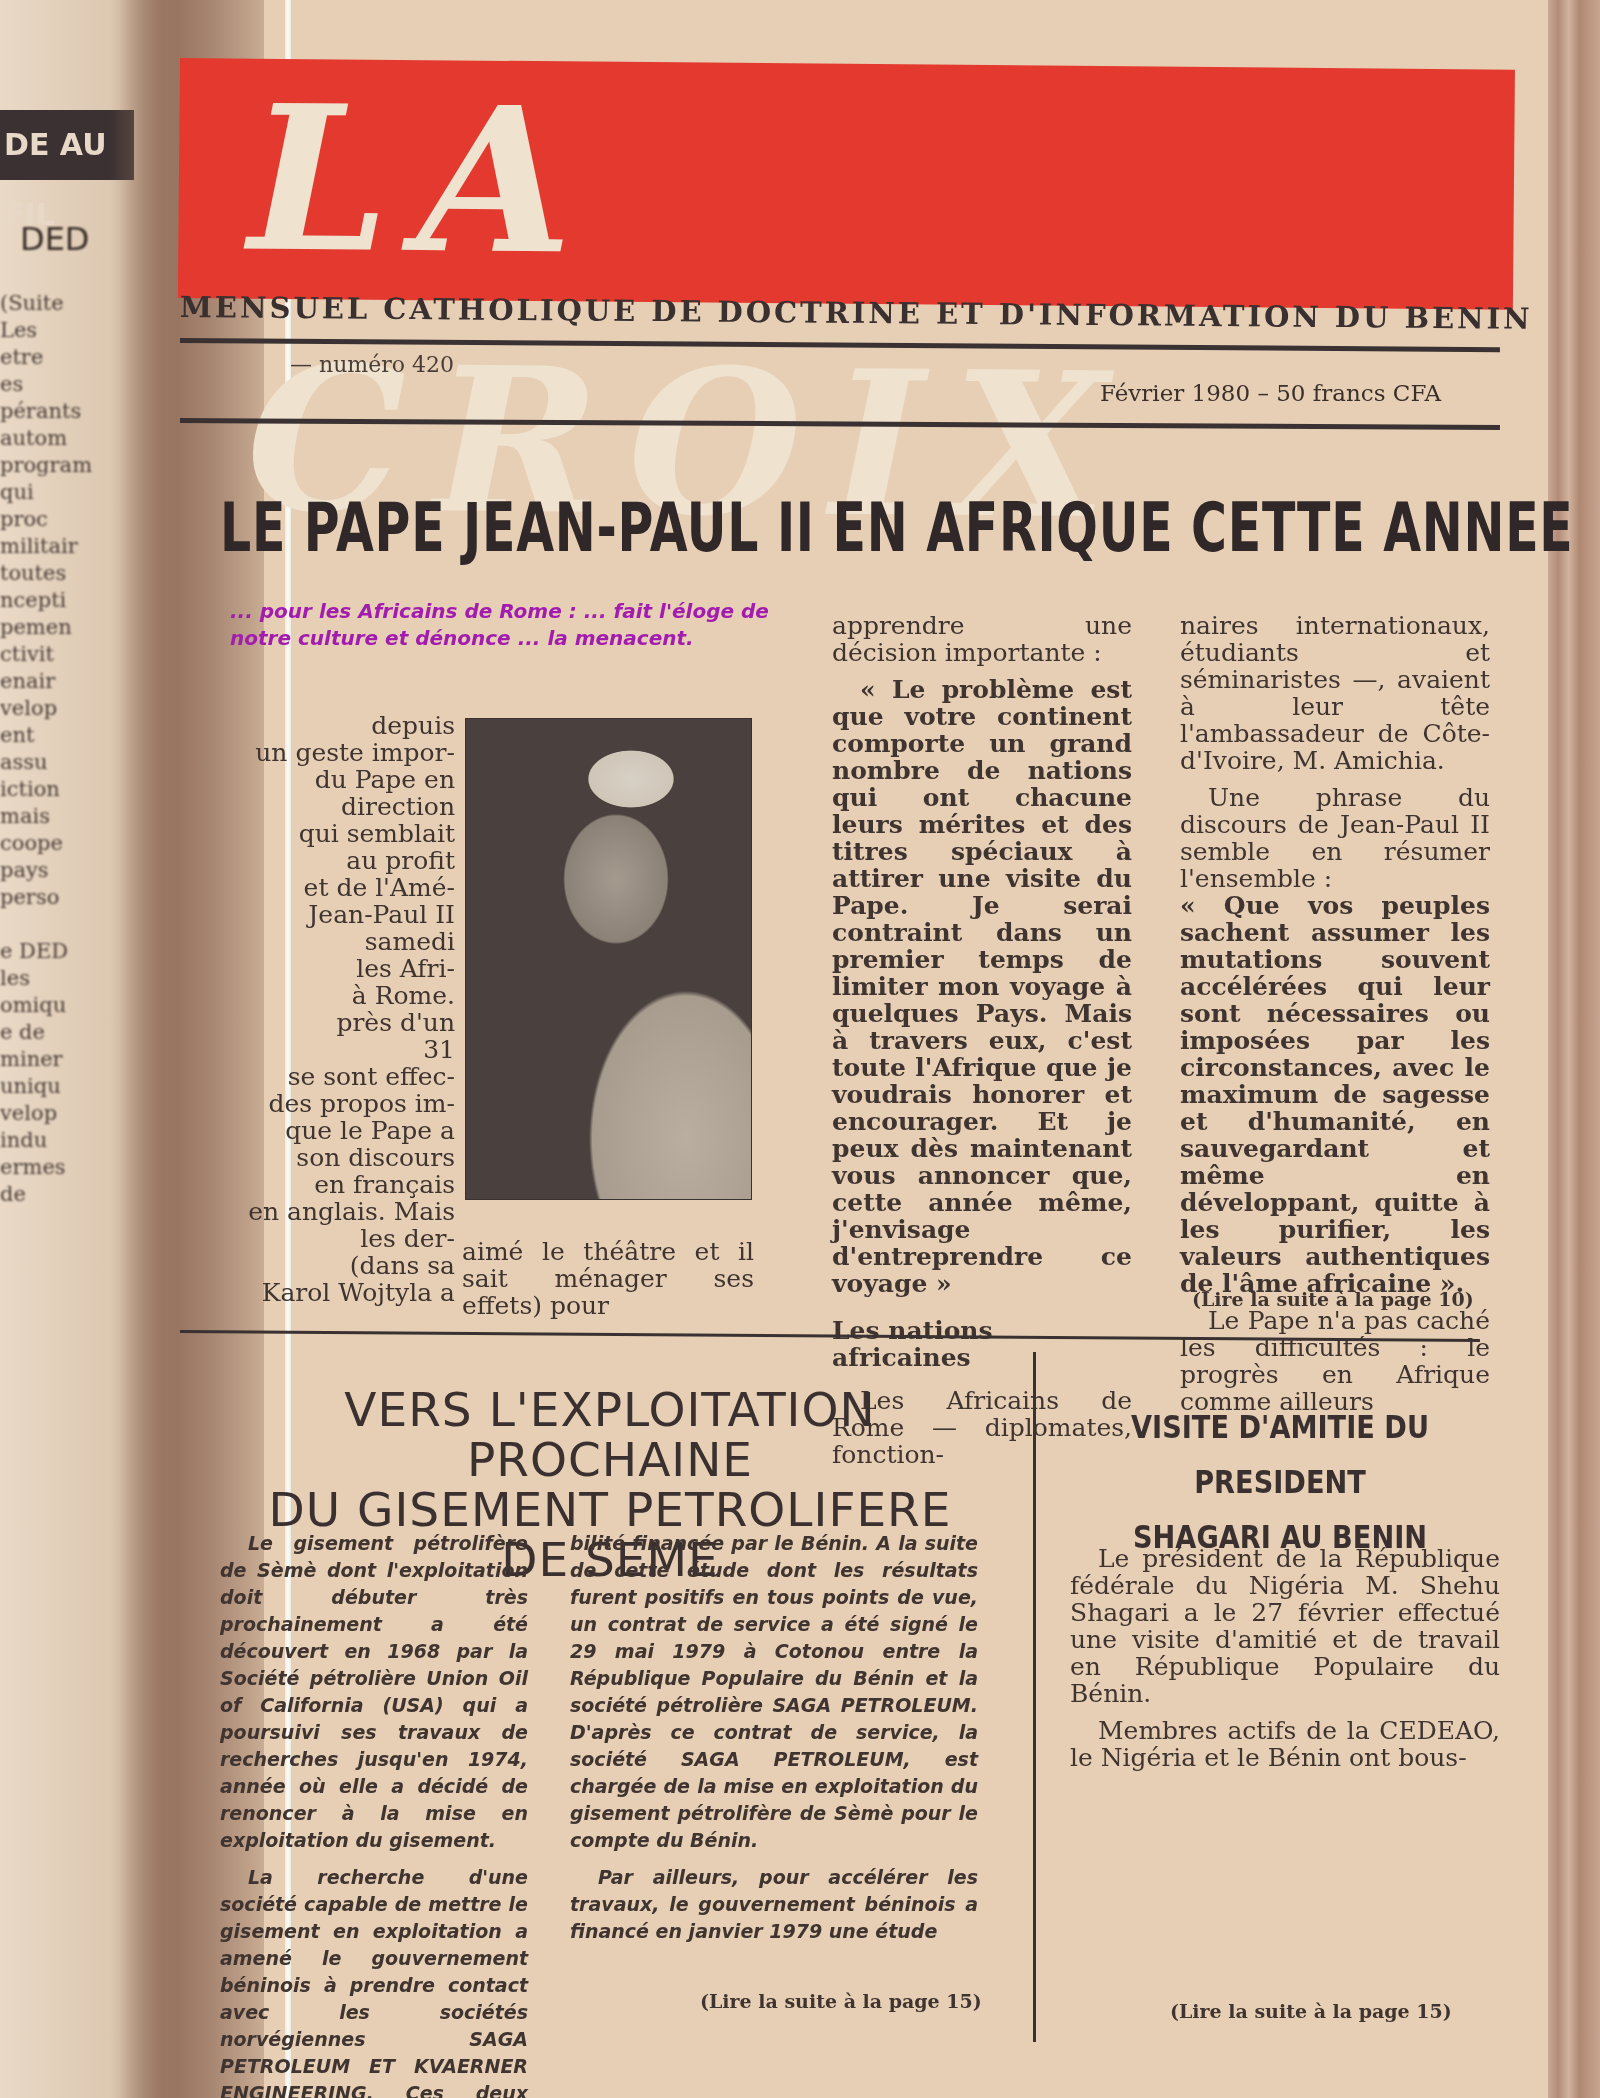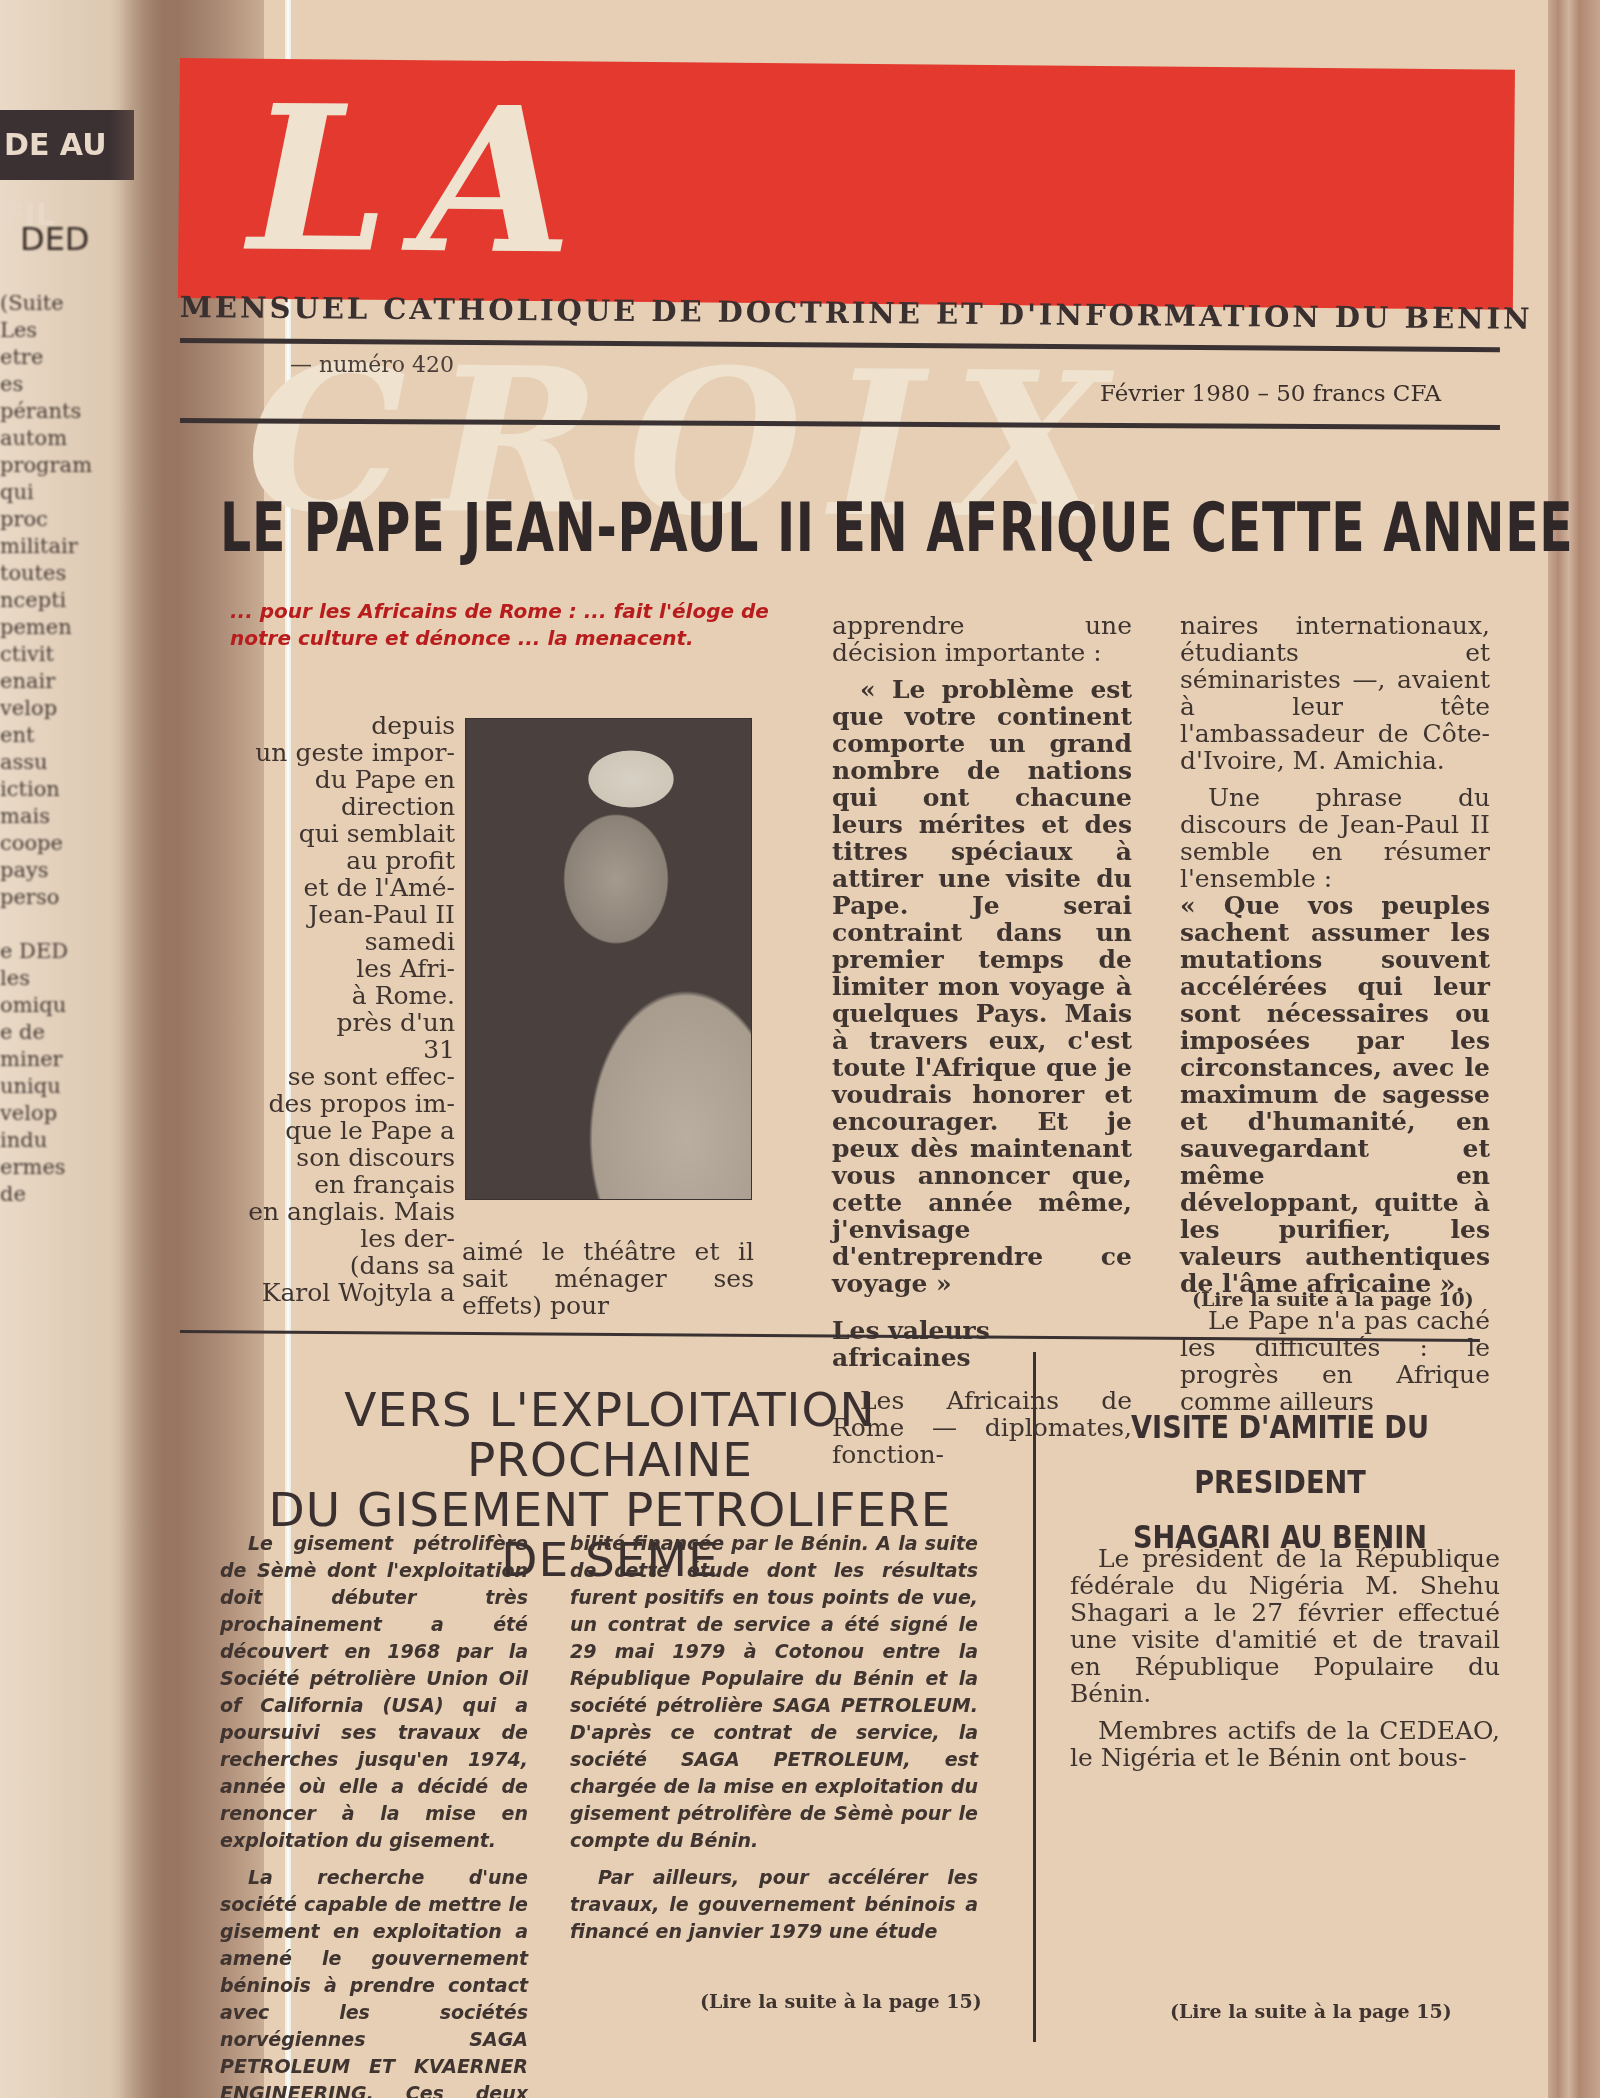--- a/index.html
+++ b/index.html
@@ -52,21 +52,21 @@
 
   .headline1 {
     position:absolute; left:40px; top:488px; width:1300px;
     font-family:"DejaVu Sans", sans-serif; font-weight:bold; font-size:68px;
     transform:scaleX(0.72); transform-origin:left top; white-space:nowrap;
     color:#2f2728; letter-spacing:1px;
   }
   .lead {
     position:absolute; left:50px; top:598px; width:560px;
     font-family:"DejaVu Sans", sans-serif; font-style:italic; font-weight:bold;
-    font-size:20px; line-height:27px; color:#b91c1c;
+    font-size:20px; line-height:27px; color:#a21caf;
   }
   .col { position:absolute; font-size:25px; line-height:27px; color:#3f3430; text-align:justify; }
   .col p { margin:0 0 10px 0; }
   .col .q { font-weight:bold; }
   .col .sub { font-weight:bold; text-align:left; margin:20px 0 16px 0; text-indent:0; }
   .indent { text-indent:28px; }
   .photo {
     position:absolute; left:285px; top:718px; width:285px; height:480px;
     background:
       radial-gradient(ellipse 60px 40px at 165px 60px, #d7d0c4 0%, #cfc6b8 70%, transparent 72%),
@@ -178,21 +178,21 @@
       <div>les der-</div>
       <div>(dans sa</div>
       <div>Karol Wojtyla a</div>
     </div>
   <div class="photo" title="Portrait photo of Pope John Paul II in profile"></div>
   <div class="col" style="left:282px;top:1238px;width:292px;">aimé le théâtre et il sait ménager ses effets) pour</div>
 
   <div class="col" style="left:652px;top:612px;width:300px;">
     <p>apprendre une décision importante :</p>
     <p class="q indent">« Le problème est que votre continent comporte un grand nombre de nations qui ont chacune leurs mérites et des titres spéciaux à attirer une visite du Pape. Je serai contraint dans un premier temps de limiter mon voyage à quelques Pays. Mais à travers eux, c'est toute l'Afrique que je voudrais honorer et encourager. Et je peux dès maintenant vous annoncer que, cette année même, j'envisage d'entreprendre ce voyage »</p>
-    <p class="sub indent">Les valeurs africaines</p>
+    <p class="sub indent">Les nations africaines</p>
     <p class="indent">Les Africains de Rome — diplomates, fonction-</p>
   </div>
 
   <div class="col" style="left:1000px;top:612px;width:310px;">
     <p>naires internationaux, étudiants et séminaristes —, avaient à leur tête l'ambassadeur de Côte-d'Ivoire, M. Amichia.</p>
     <p class="indent" style="margin-bottom:0">Une phrase du discours de Jean-Paul II semble en résumer l'ensemble :</p>
     <p class="q">« Que vos peuples sachent assumer les mutations souvent accélérées qui leur sont nécessaires ou imposées par les circonstances, avec le maximum de sagesse et d'humanité, en sauvegardant et même en développant, quitte à les purifier, les valeurs authentiques de l'âme africaine ».</p>
     <p class="indent">Le Pape n'a pas caché les difficultés : le progrès en Afrique comme ailleurs</p>
   </div>
   <div class="readmore" style="left:1012px;top:1288px;">(Lire la suite à la page 10)</div>

